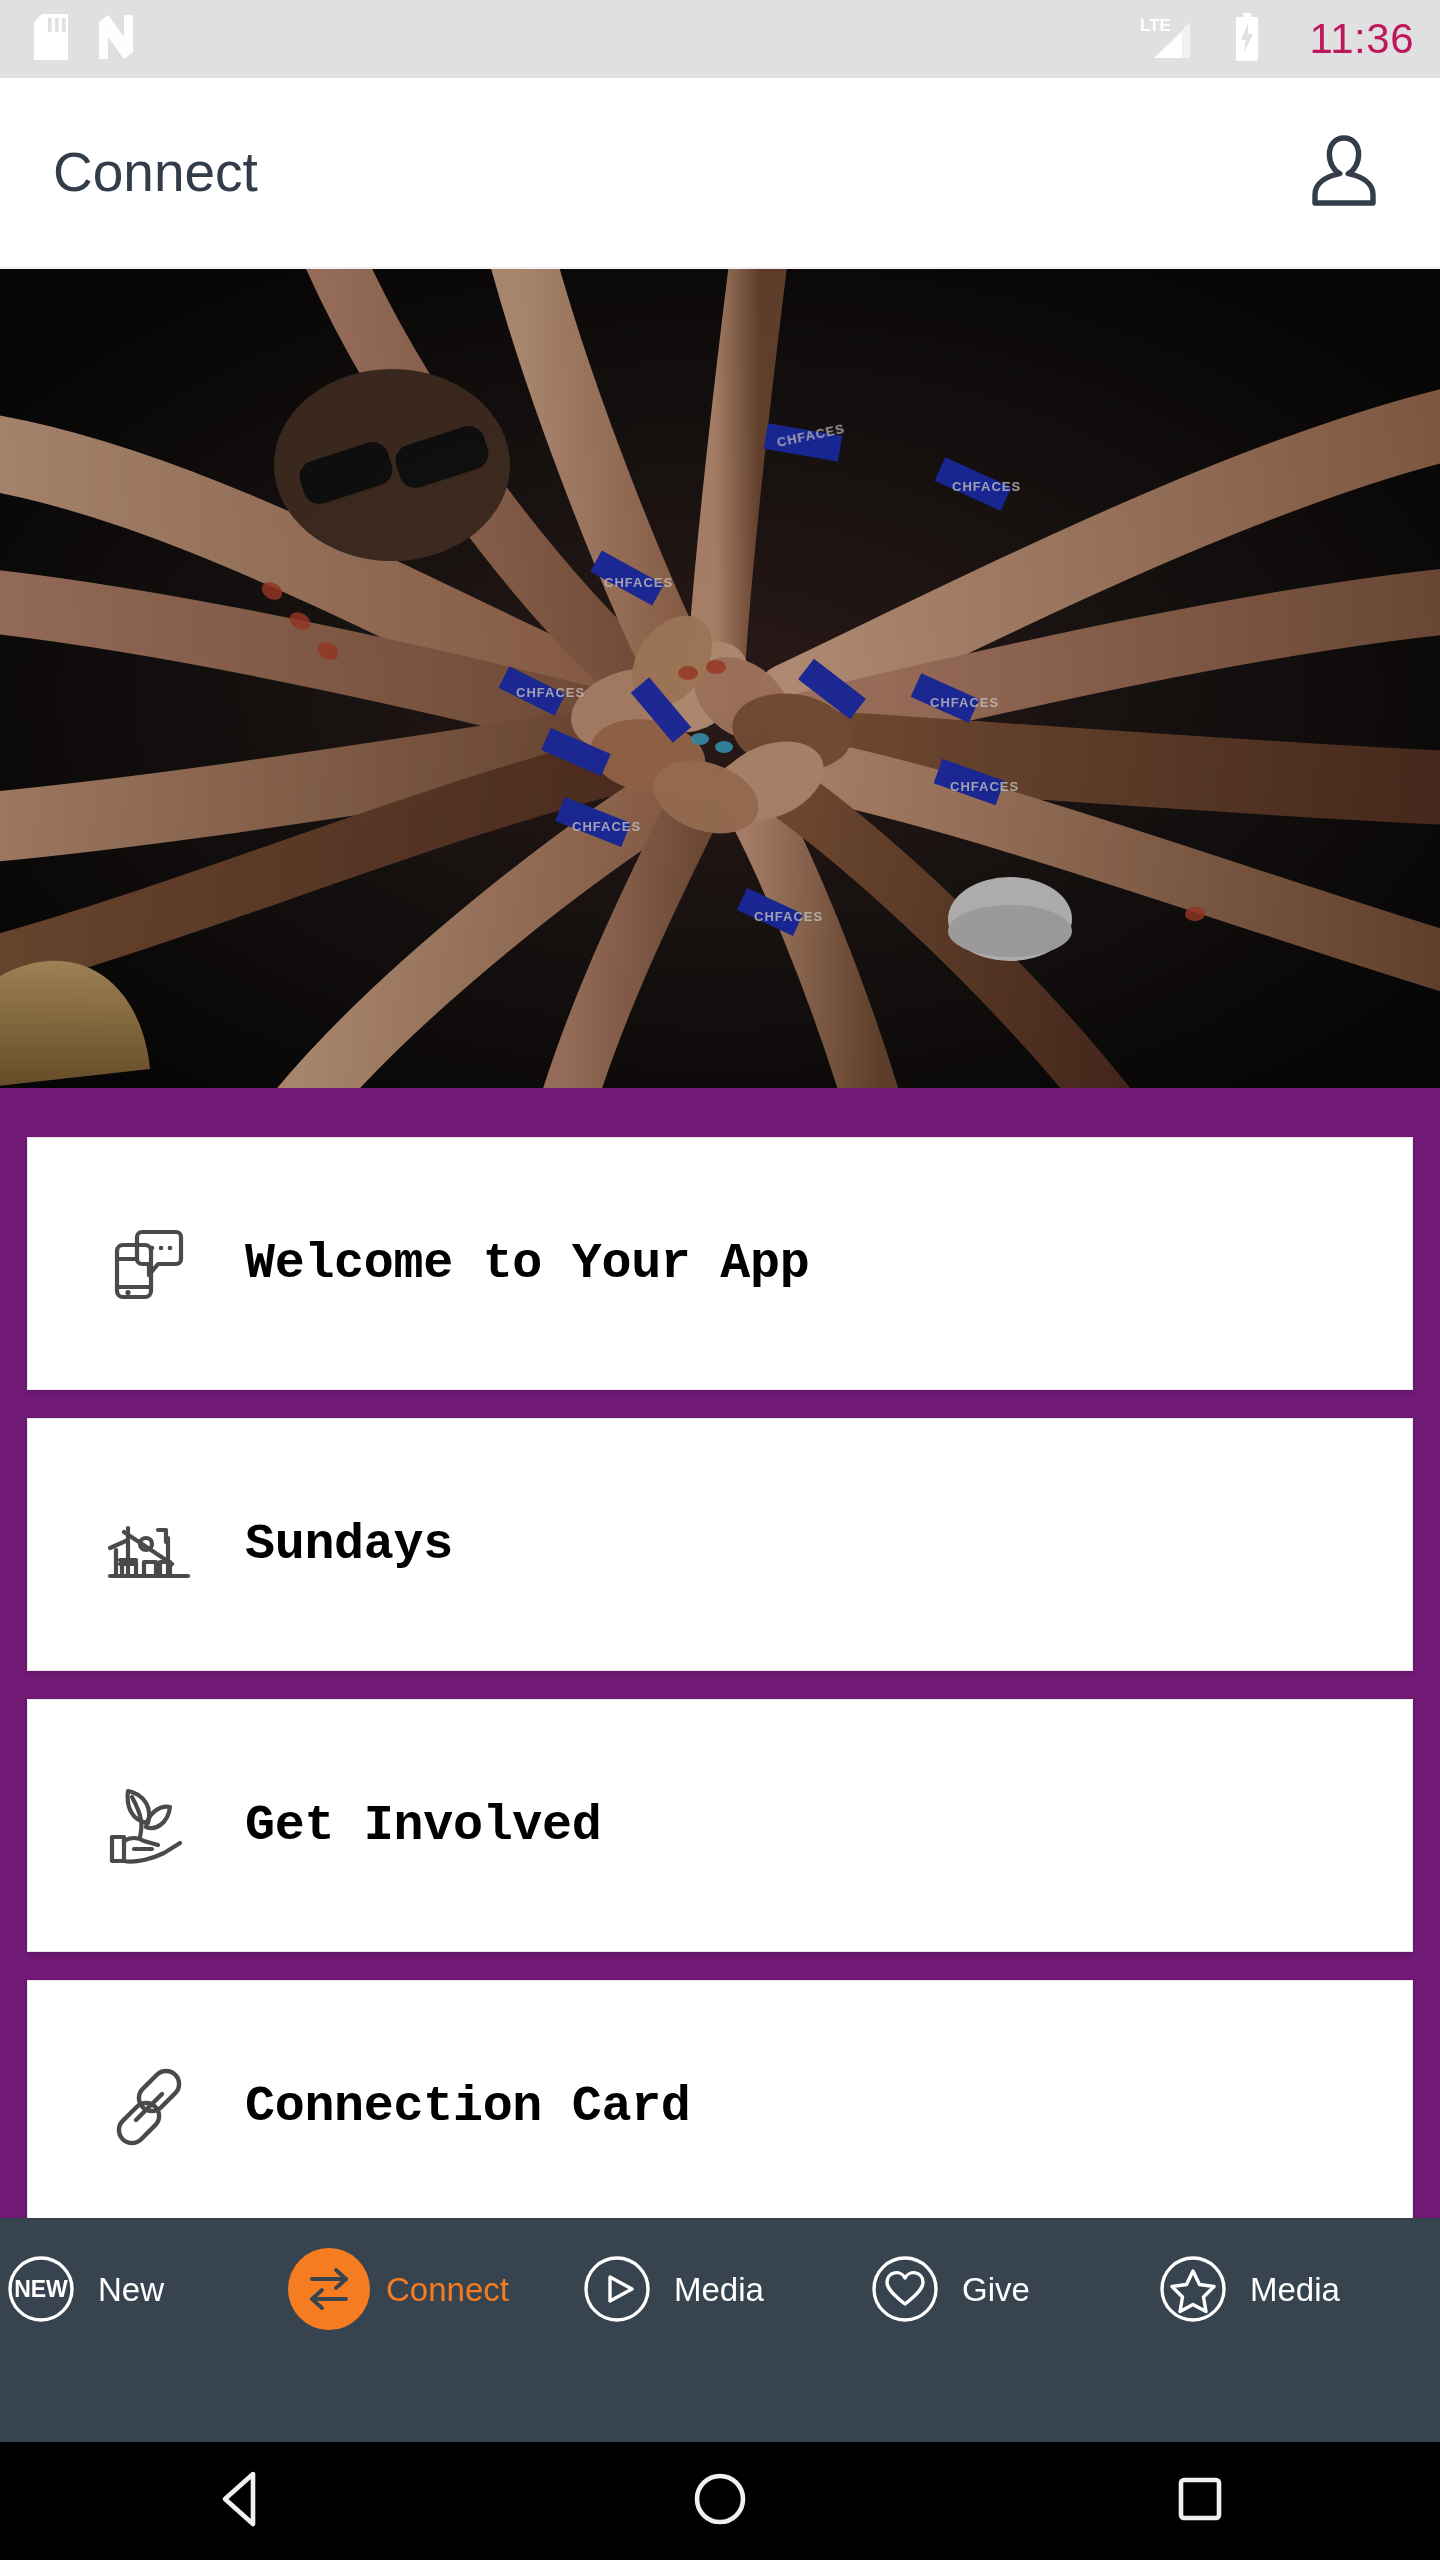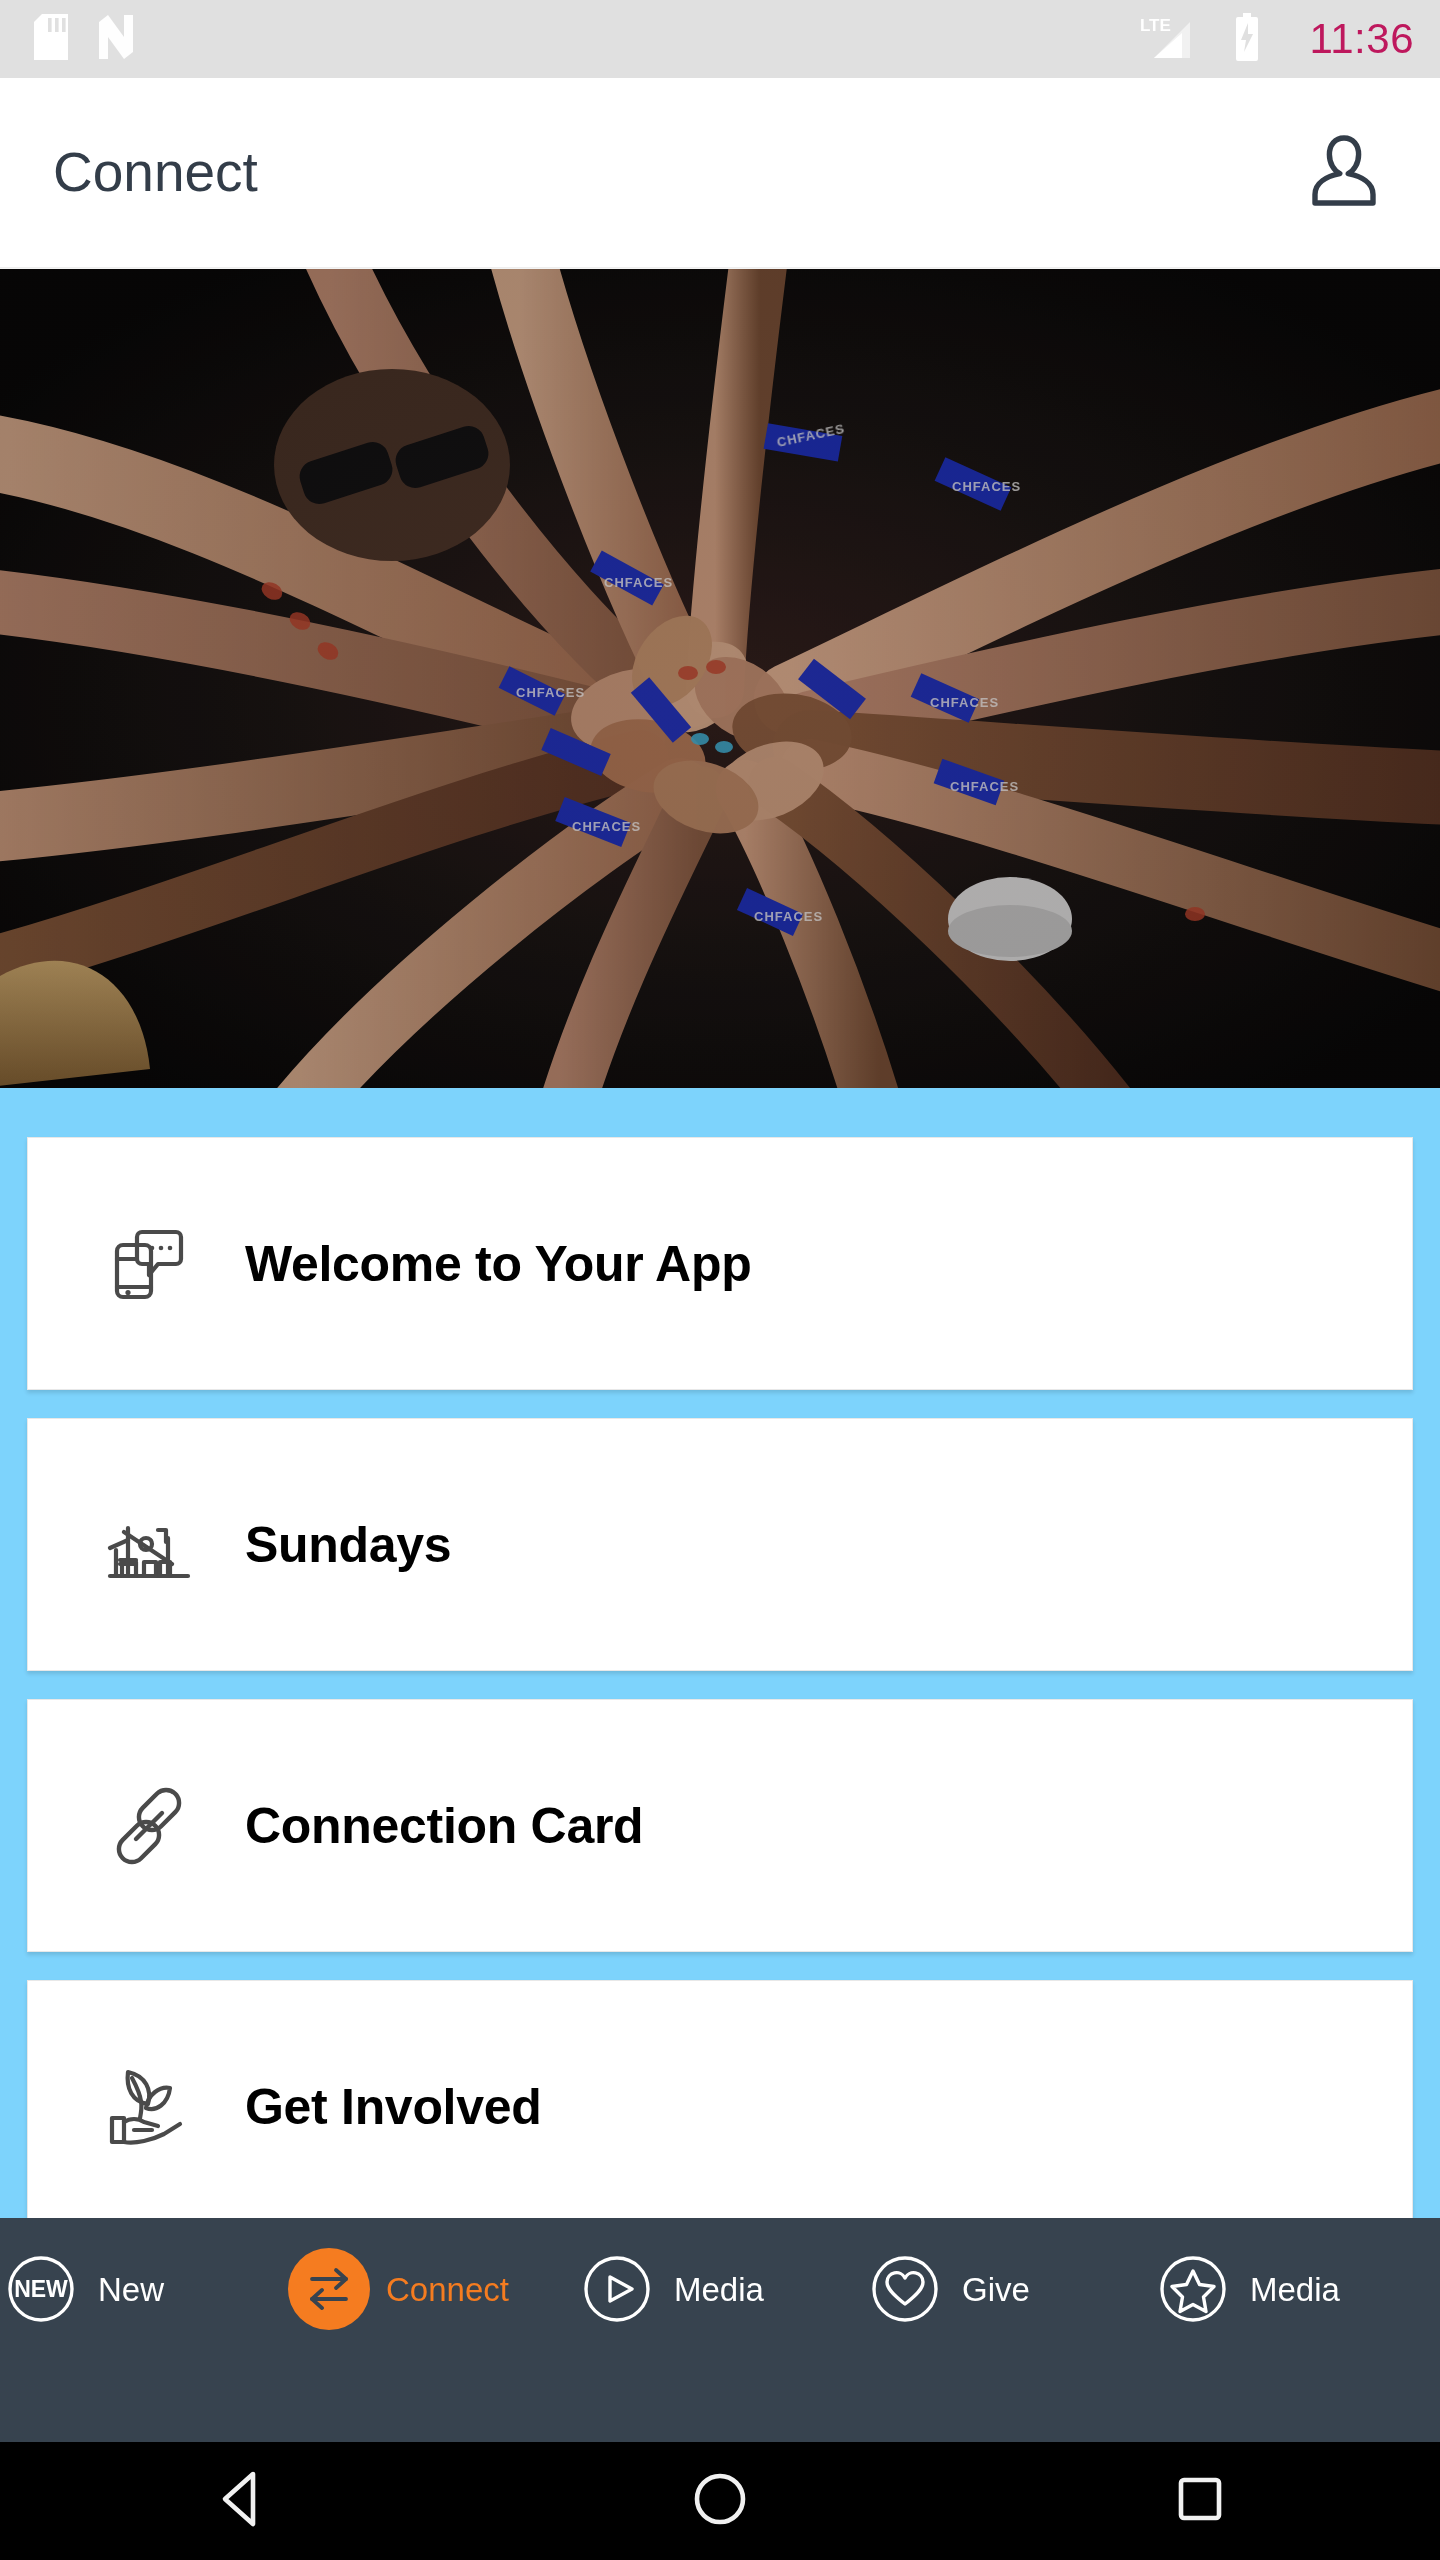--- a/index.html
+++ b/index.html
@@ -76,23 +76,24 @@
     background: #0d0a0b;
   }
   #hero svg { display: block; width: 1440px; height: 819px; }
 
   
   #card-list {
     position: absolute;
     top: 1088px; left: 0;
     width: 1440px;
     height: 1130px;
-    background: #7dd3fc;
+    background: #701a75;
     padding-top: 49px;
     overflow: hidden;
+    font-family: Liberation Mono, monospace;
   }
   .card {
     position: relative;
     margin: 0 27px 28px 27px;
     height: 253px;
     background: #ffffff;
     border: 1px solid #e8e8e8;
     box-shadow: 0 3px 4px rgba(0,0,0,0.12);
     display: flex;
     align-items: center;
@@ -362,44 +363,44 @@
           <rect x="16" y="60" width="14" height="14"></rect>
           <rect x="38" y="60" width="12" height="14"></rect>
           <rect x="54" y="60" width="10" height="14"></rect>
         </svg>
       </div>
       <div class="card-label">Sundays</div>
     </div>
 
     <div class="card">
       <div class="card-icon">
-        <svg width="86" height="86" viewBox="0 0 86 86" fill="none" stroke="#4a4a4a" stroke-width="4.4" stroke-linecap="round" stroke-linejoin="round">
-          <rect x="40" y="4" width="26" height="46" rx="13" transform="rotate(45 53 27)"></rect>
-          <rect x="20" y="36" width="26" height="46" rx="13" transform="rotate(45 33 59)"></rect>
-          <line x1="30" y1="56" x2="56" y2="30"></line>
-        </svg>
-      </div>
-      <div class="card-label">Connection Card</div>
-    </div>
-
-    <div class="card">
-      <div class="card-icon">
         <svg width="86" height="86" viewBox="0 0 86 86" fill="none" stroke="#4a4a4a" stroke-width="4.2" stroke-linecap="round" stroke-linejoin="round">
           <path d="M22 8 C 40 12, 46 26, 42 40 C 26 38, 20 24, 22 8z"></path>
           <path d="M64 24 C 62 40, 50 48, 40 44 C 42 30, 54 22, 64 24z"></path>
           <path d="M34 54 C 36 44, 38 36, 26 14"></path>
           <rect x="6" y="54" width="12" height="24"></rect>
           <path d="M18 58 C 24 54, 32 54, 38 58 L52 62"></path>
           <path d="M28 66 L46 66"></path>
           <path d="M18 78 C 30 80, 46 76, 58 70 L74 60"></path>
         </svg>
       </div>
       <div class="card-label">Get Involved</div>
     </div>
 
+    <div class="card">
+      <div class="card-icon">
+        <svg width="86" height="86" viewBox="0 0 86 86" fill="none" stroke="#4a4a4a" stroke-width="4.4" stroke-linecap="round" stroke-linejoin="round">
+          <rect x="40" y="4" width="26" height="46" rx="13" transform="rotate(45 53 27)"></rect>
+          <rect x="20" y="36" width="26" height="46" rx="13" transform="rotate(45 33 59)"></rect>
+          <line x1="30" y1="56" x2="56" y2="30"></line>
+        </svg>
+      </div>
+      <div class="card-label">Connection Card</div>
+    </div>
+
   </div>
 
   <div id="tab-bar">
 
     <div class="tab">
       <div class="tab-icon">
         <svg width="82" height="82" viewBox="0 0 82 82">
           <circle cx="41" cy="41" r="31" fill="none" stroke="#ffffff" stroke-width="3.4"></circle>
           <text x="41" y="49" text-anchor="middle" font-family="Liberation Sans, sans-serif" font-size="23" font-weight="700" fill="#ffffff">NEW</text>
         </svg>

